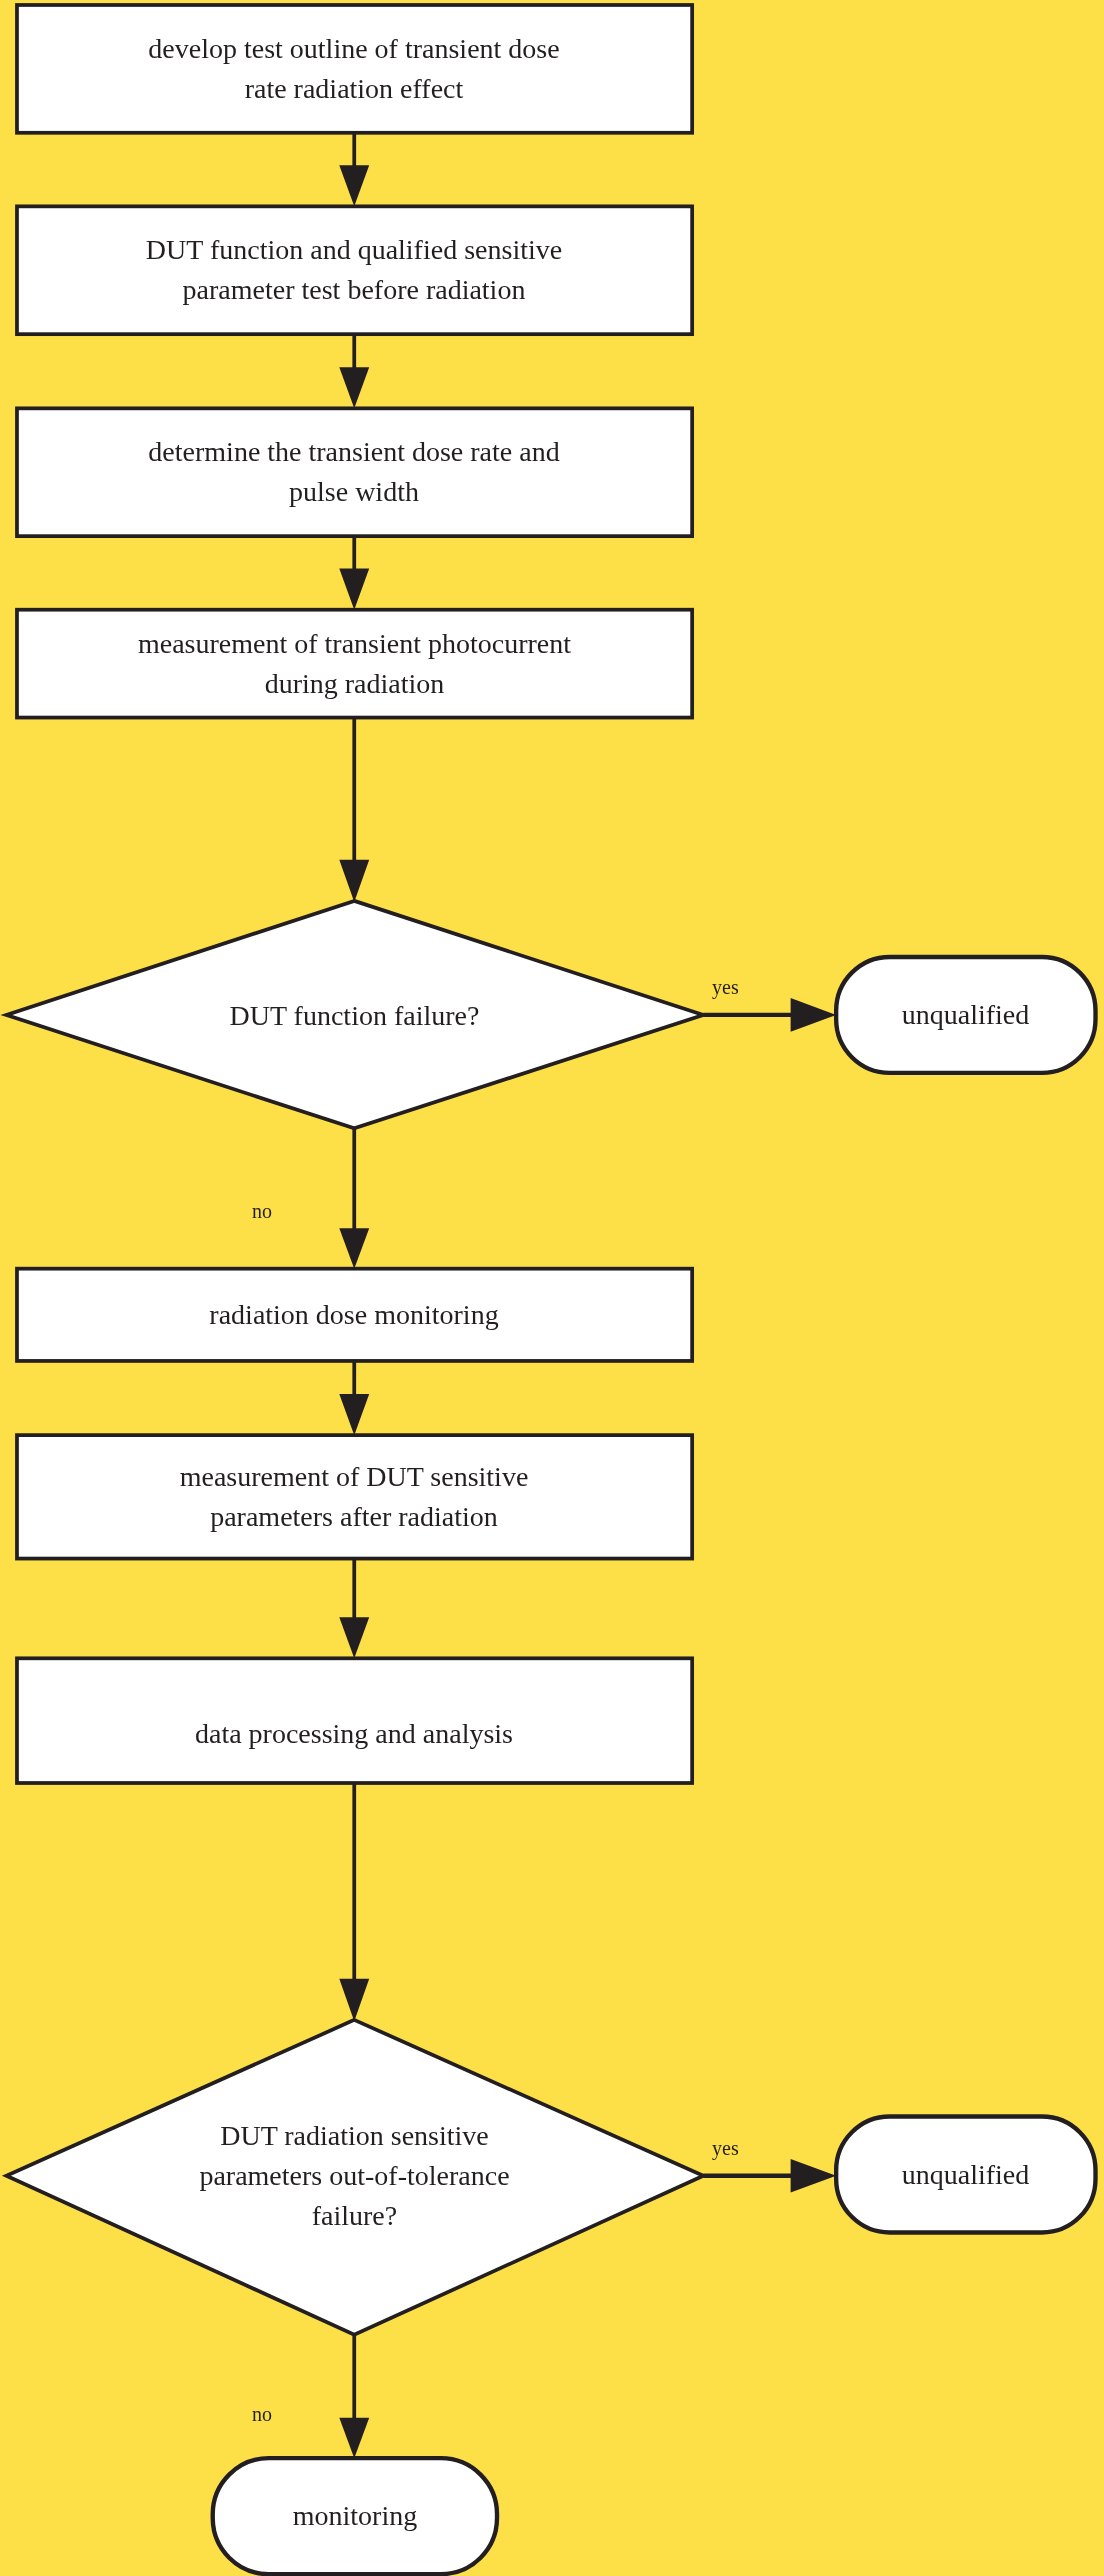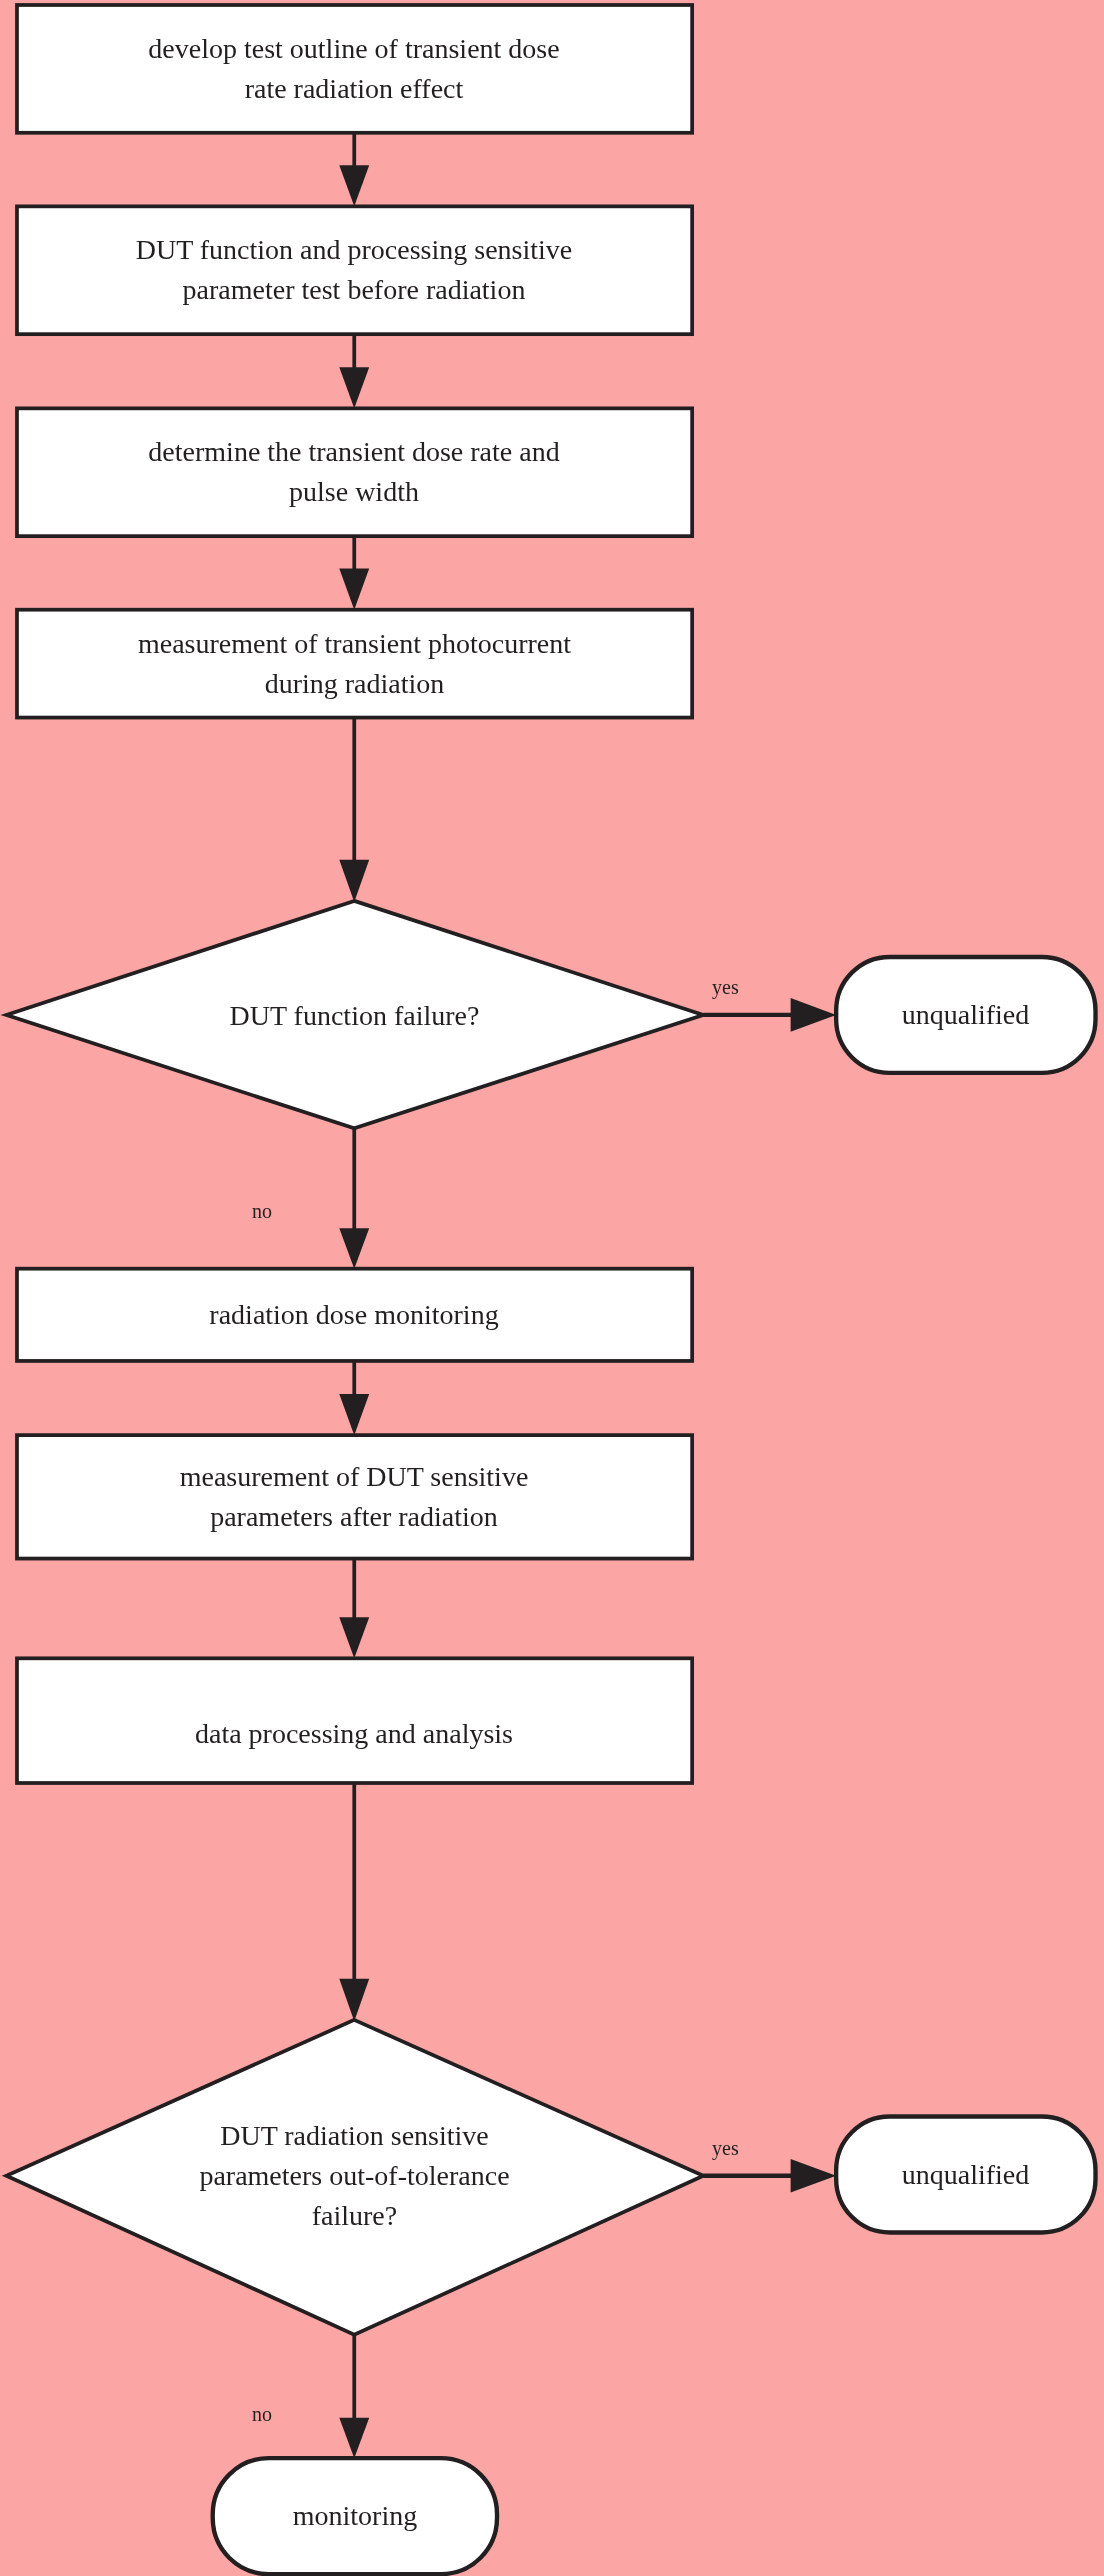--- a/index.html
+++ b/index.html
@@ -9,21 +9,21 @@
     background: #ffffff;
   }
   body {
     font-family: "Liberation Serif", "DejaVu Serif", serif;
     color: #231f20;
   }
   #page {
     position: relative;
     width: 1105px;
     height: 2576px;
-    background: #fca5a5;
+    background: #fde047;
     overflow: hidden;
   }
   #flow-svg {
     position: absolute;
     left: 0;
     top: 0;
     width: 1105px;
     height: 2576px;
   }
   .node-text {
@@ -112,21 +112,21 @@
     <line x1="1128" y1="3490" x2="1272" y2="3490" stroke="#231f20" stroke-width="7"></line>
     <polygon points="1268,3463 1268,3517 1341,3490" fill="#231f20"></polygon>
 
     <line x1="568" y1="3745" x2="568" y2="3880" stroke="#231f20" stroke-width="6"></line>
     <polygon points="544,3878 592,3878 568,3943" fill="#231f20"></polygon>
   </svg>
 
   <div class="node-text" style="left:29px; top:5px; width:650px; height:128px;">develop test outline of transient dose
 rate radiation effect</div>
 
-  <div class="node-text" style="left:29px; top:206px; width:650px; height:128px;">DUT function and processing sensitive
+  <div class="node-text" style="left:29px; top:206px; width:650px; height:128px;">DUT function and qualified sensitive
 parameter test before radiation</div>
 
   <div class="node-text" style="left:29px; top:408px; width:650px; height:128px;">determine the transient dose rate and
 pulse width</div>
 
   <div class="node-text" style="left:23px; top:610px; width:663px; height:108px;text-align:center;">measurement of transient photocurrent
 during radiation</div>
 
   <div class="node-text" style="left:105px; top:978px; width:499px; height:75px;">DUT function failure?</div>
 

